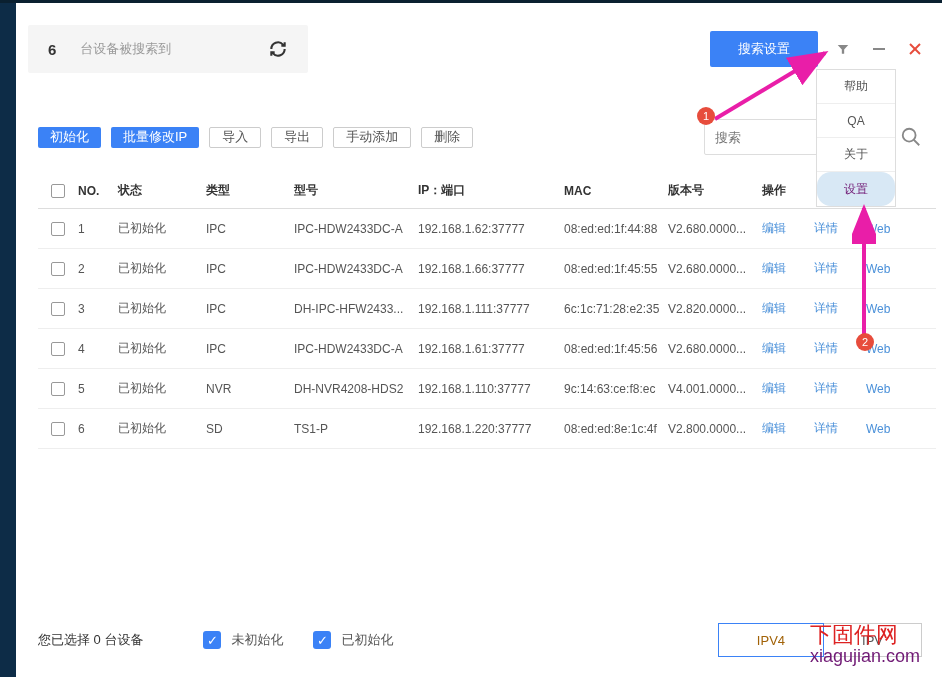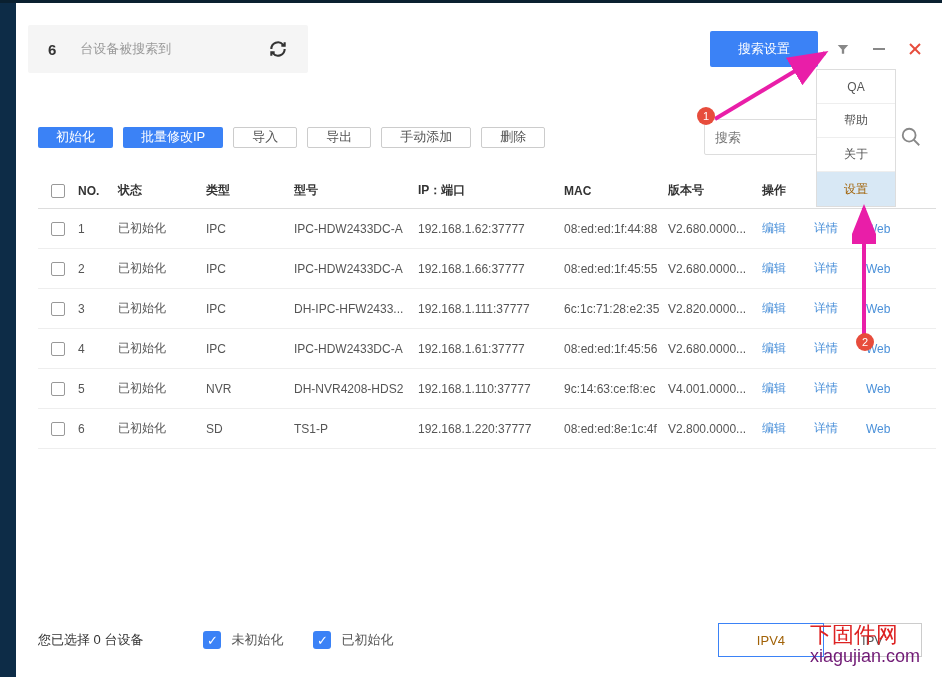--- a/index.html
+++ b/index.html
@@ -130,36 +130,37 @@
       font-size: 12px;
       color: #555;
       cursor: pointer;
       border-bottom: 1px solid #eee;
     }
     .dropdown-item:last-child {
       border-bottom: none;
     }
     .dropdown-item.highlighted {
       background: #d8e8f5;
-      color: #a16207;
+      color: #701a75;
+      border-radius: 14px;
     }
     
     .toolbar {
       position: absolute;
       top: 114px;
       left: 38px;
       right: 20px;
       height: 40px;
       display: flex;
       align-items: center;
       gap: 10px;
     }
     .btn {
       height: 21px;
-      padding: 0 18px;
+      padding: 0 12px;
       border-radius: 2px;
       font-size: 13px;
       cursor: pointer;
       border: 1px solid #ccc;
       background: #fff;
       color: #555;
     }
     .btn-primary {
       background: #3b82f6;
       color: #fff;
@@ -358,22 +359,22 @@
     </span>
     <span class="close-icon">
       <svg viewBox="0 0 14 14">
           <line x1="2" y1="2" x2="12" y2="12" stroke="#e74c3c" stroke-width="2"></line>
           <line x1="12" y1="2" x2="2" y2="12" stroke="#e74c3c" stroke-width="2"></line>
         </svg>
     </span>
   </div>
 
   <div class="dropdown-menu">
+    <div class="dropdown-item">帮助</div>
     <div class="dropdown-item">QA</div>
-    <div class="dropdown-item">帮助</div>
     <div class="dropdown-item">关于</div>
     <div class="dropdown-item highlighted">设置</div>
   </div>
 
   <div class="toolbar">
     <button class="btn btn-primary">初始化</button>
     <button class="btn btn-primary">批量修改IP</button>
     <button class="btn">导入</button>
     <button class="btn">导出</button>
     <button class="btn">手动添加</button>

